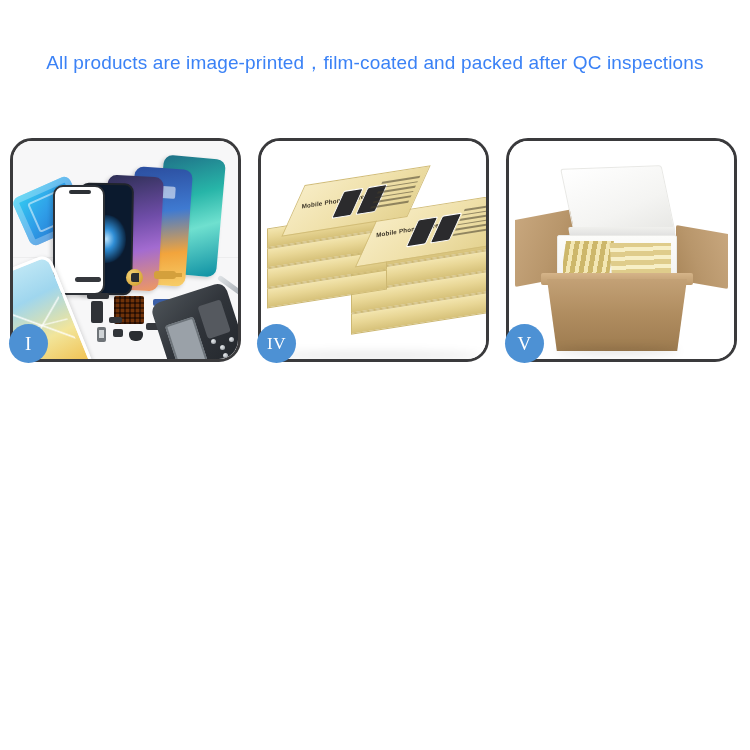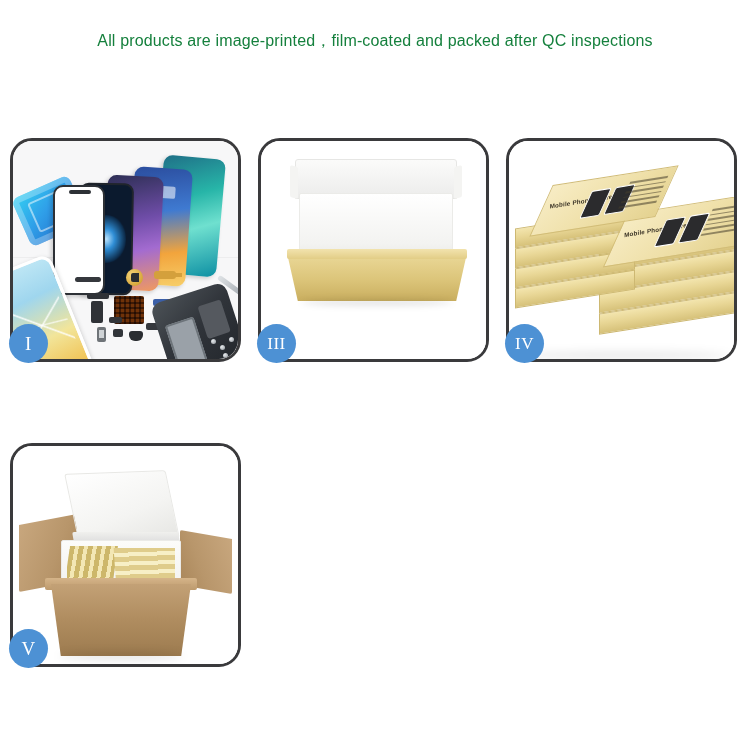--- a/index.html
+++ b/index.html
@@ -17,23 +17,23 @@
   .title {
     font-size: 34px;
     font-weight: bold;
     letter-spacing: 1.2px;
     color: #151515;
     line-height: 40px;
     white-space: nowrap;
     font-family: "Liberation Sans", sans-serif;
   }
   .subtitle {
-    margin-top: 1px;
-    font-size: 16px;
-    color: #15803d;
+    margin-top: 20px;
+    font-size: 19px;
+    color: #3b82f6;
     letter-spacing: 0.15px;
     white-space: nowrap;
   }
 
   
   .grid {
     position: absolute;
     left: 10px; top: 138px;
     width: 730px; height: 529px;
     display: grid;
@@ -474,32 +474,20 @@
           <i style="left:9px;top:8px"></i>
         <i style="left:18px;top:0"></i>
           <i style="left:24px;top:11px"></i>
         <i style="left:12px;top:16px"></i>
       </div>
     </div>
     <div class="badge">I</div>
   </div>
 
 
-  <div class="panel">
-    <div class="panel-inner">
-      <div class="p3-bg"></div>
-      <div class="p3-lid"></div>
-      <div class="p3-foam"></div>
-      <div class="p3-inner"></div>
-      <div class="p3-tray"></div>
-      <div class="p3-traylip"></div>
-      <div class="p3-shadow"></div>
-    </div>
-    <div class="badge wide">III</div>
-  </div>
 
   <div class="panel">
     <div class="panel-inner">
       <div class="p4-bg"></div>
       <div class="stackwrap">
         <div class="bx r3"></div>
         <div class="bx r2"></div>
         <div class="bx r1"></div>
         <div class="bx r0"></div>
         <div class="bx l3"></div>

